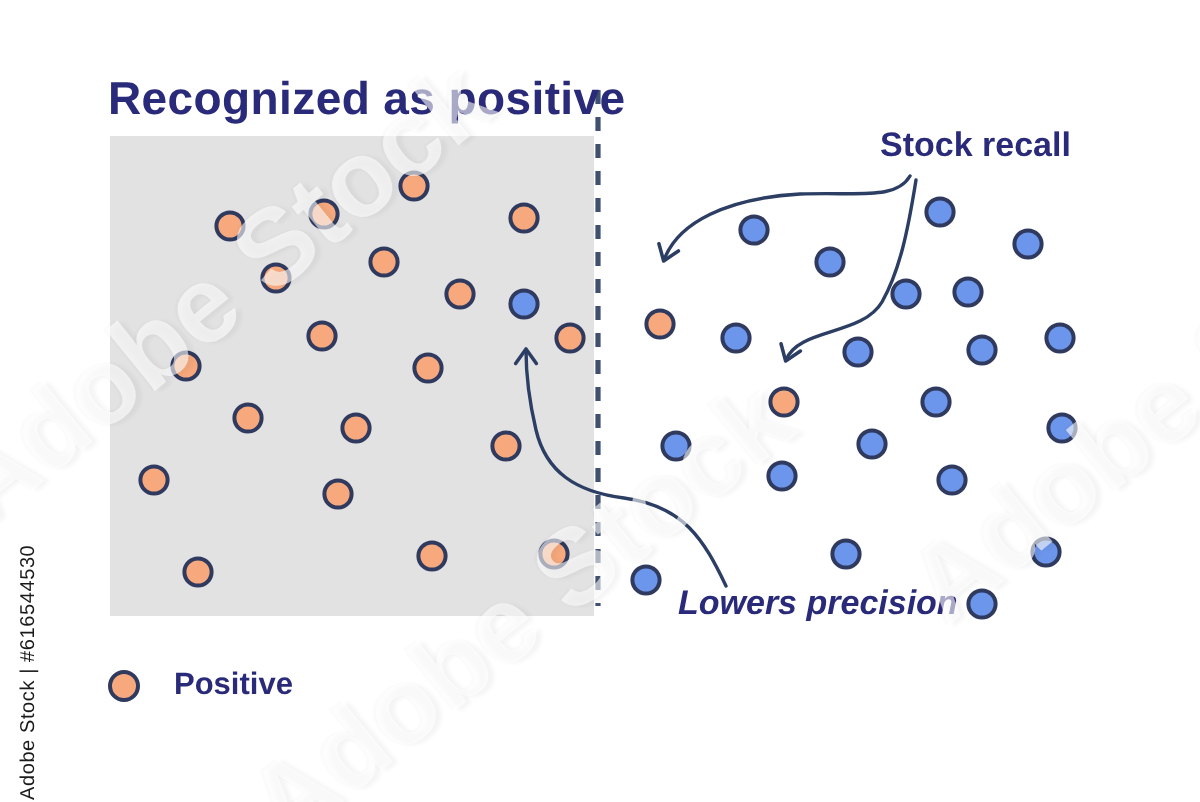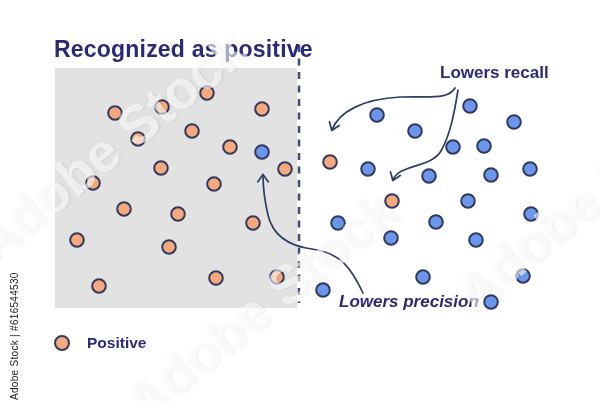--- a/index.html
+++ b/index.html
@@ -81,21 +81,21 @@
         <circle cx="476" cy="240" r="6.8" fill="#6c96ec" stroke="#2f3a5e" stroke-width="2"></circle>
         <circle cx="323" cy="290" r="6.8" fill="#6c96ec" stroke="#2f3a5e" stroke-width="2"></circle>
         <circle cx="423" cy="277" r="6.8" fill="#6c96ec" stroke="#2f3a5e" stroke-width="2"></circle>
         <circle cx="523" cy="276" r="6.8" fill="#6c96ec" stroke="#2f3a5e" stroke-width="2"></circle>
         <circle cx="491" cy="302" r="6.8" fill="#6c96ec" stroke="#2f3a5e" stroke-width="2"></circle>
       </g>
   </svg>
 
   <div class="page-title">Recognized as positive</div>
 
-  <div class="anno-label anno-recall">Lowers recall</div>
+  <div class="anno-label anno-recall">Stock recall</div>
   <div class="anno-label anno-precision">Lowers precision</div>
 
   <div class="legend">
     <div class="legend-item pos">
       <span class="legend-swatch" style="background: rgb(247, 169, 125);"></span>
       <span class="legend-label">Positive</span>
     </div>
   </div>
 
   <div class="ghost" style="left:-55px;top:115px;">Adobe Stock</div>

